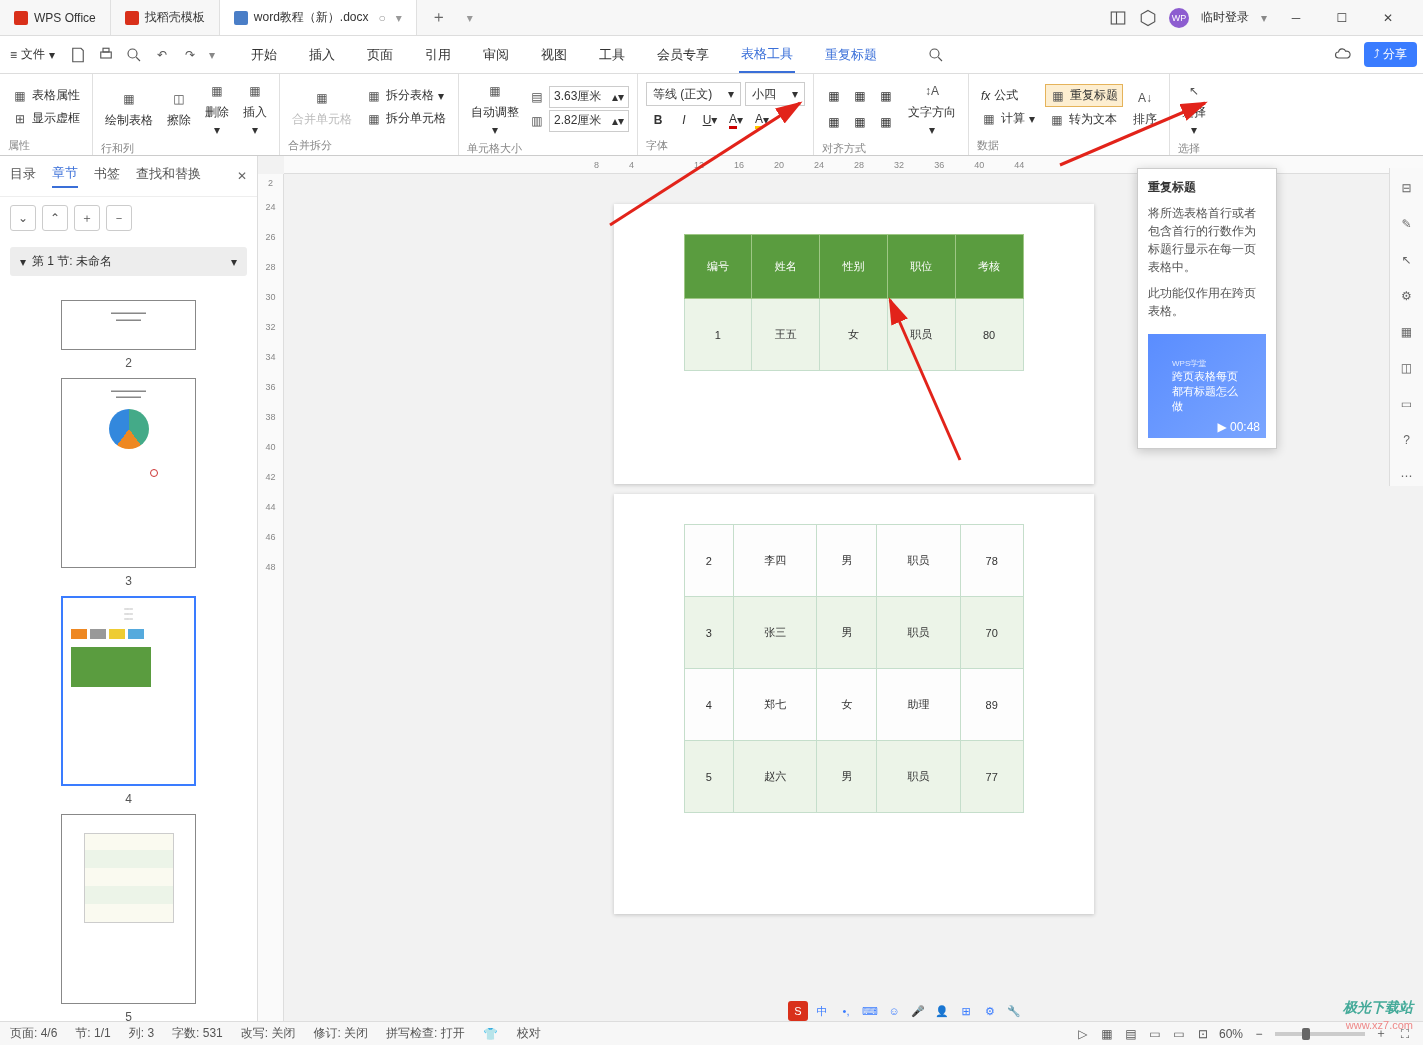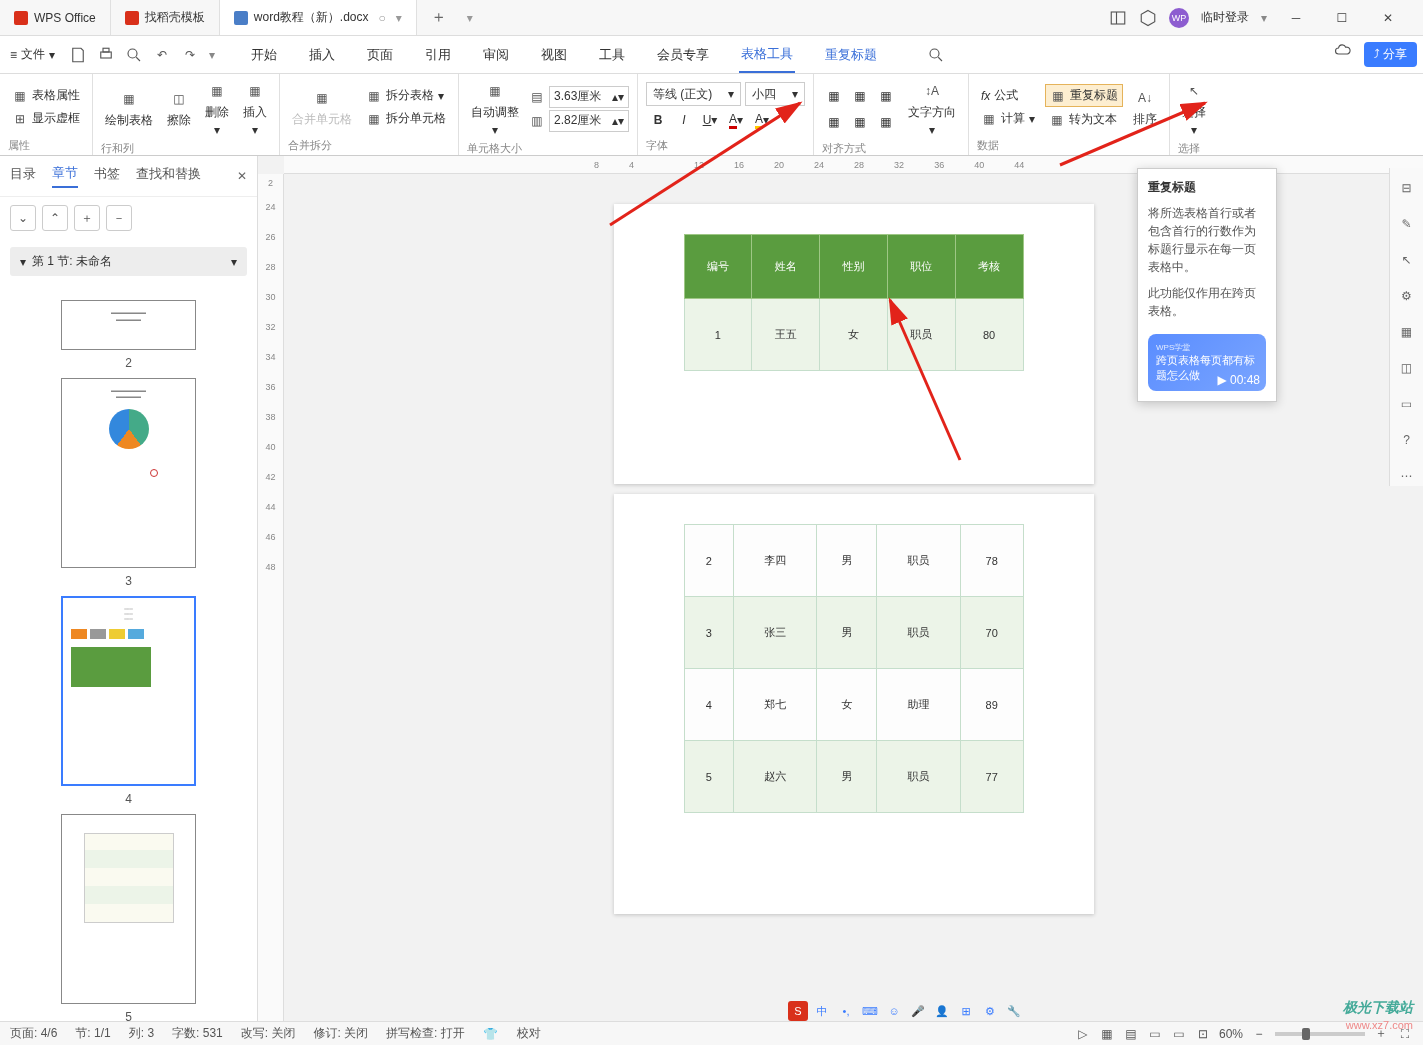--- a/index.html
+++ b/index.html
@@ -20,21 +20,21 @@
 
 
 .menubar { height: 38px; display: flex; align-items: center; border-bottom: 1px solid #ddd; padding: 0 6px; gap: 4px; }
 .menu-left { display: flex; align-items: center; gap: 10px; }
 .file-btn { display: flex; align-items: center; gap: 4px; padding: 2px 4px; }
 .qat-icon { width: 18px; height: 18px; color: #555; display: flex; align-items: center; justify-content: center; cursor: pointer; }
 .menu-tabs { display: flex; align-items: center; margin-left: 30px; gap: 28px; }
 .menu-tab { padding: 8px 2px; cursor: pointer; font-size: 13px; color: #333; }
 .menu-tab.active { color: #3a6fd8; border-bottom: 2px solid #3a6fd8; }
 .menu-tab.blue { color: #3a6fd8; }
-.menubar-right { margin-left: auto; display: flex; align-items: flex-start; gap: 12px; }
+.menubar-right { margin-left: auto; display: flex; align-items: center; gap: 12px; }
 .share-btn { background: #3a7cff; color: #fff; padding: 4px 10px; border-radius: 4px; font-size: 12px; cursor: pointer; }
 
 
 .ribbon { height: 82px; display: flex; border-bottom: 1px solid #ccc; background: #fff; }
 .rgroup { display: flex; flex-direction: column; border-right: 1px solid #e0e0e0; padding: 4px 8px 2px; }
 .rgroup-body { display: flex; flex: 1; align-items: center; gap: 6px; }
 .rgroup-label { font-size: 11px; color: #888; padding-top: 2px; }
 .ritem { display: flex; flex-direction: column; align-items: center; gap: 2px; padding: 2px 4px; cursor: pointer; }
 .ritem-row { display: flex; align-items: center; gap: 4px; padding: 2px 4px; cursor: pointer; white-space: nowrap; }
 .ricon { width: 22px; height: 22px; display: flex; align-items: center; justify-content: center; color: #555; }
@@ -72,21 +72,21 @@
 .doc-table { border-collapse: collapse; width: 100%; padding-left: 33px; }
 .doc-table th { background: #5a9c3f; color: #fff; padding: 24px 8px; font-weight: normal; font-size: 11px; border: 1px solid #9ec785; text-align: center; }
 .doc-table td { padding: 28px 8px; font-size: 11px; text-align: center; border: 1px solid #c5decb; }
 .doc-table tr:nth-child(even) td { background: #ecf4e8; }
 .doc-table tr:nth-child(odd) td { background: #fdfdfd; }
 
 
 .tooltip { position: absolute; top: 168px; right: 146px; width: 140px; background: #fff; border: 1px solid #ccc; box-shadow: 0 2px 10px rgba(0,0,0,0.2); padding: 10px; font-size: 12px; z-index: 100; }
 .tooltip-title { font-weight: bold; margin-bottom: 8px; }
 .tooltip-text { color: #555; line-height: 1.5; margin-bottom: 8px; }
-.tooltip-video { background: linear-gradient(135deg, #5a8dff, #7aa5ff); color: #fff; padding: 8px; border-radius: 8px; position: relative; font-size: 11px; margin-top: 14px; }
+.tooltip-video { background: linear-gradient(135deg, #5a8dff, #7aa5ff); color: #fff; padding: 24px; border-radius: 0; position: relative; font-size: 11px; margin-top: 14px; }
 .tooltip-video-time { position: absolute; bottom: 4px; right: 6px; font-size: 12px; }
 
 
 .right-sidebar { position: absolute; right: 0; top: 168px; width: 34px; background: #f9f9f9; border-left: 1px solid #ddd; display: flex; flex-direction: column; align-items: center; gap: 16px; padding-top: 10px; }
 .rs-icon { width: 20px; height: 20px; color: #666; cursor: pointer; display: flex; align-items: center; justify-content: center; }
 
 
 .statusbar { height: 24px; background: #f7f7f7; border-top: 1px solid #ddd; display: flex; align-items: center; padding: 0 10px; gap: 18px; font-size: 12px; color: #555; }
 .sb-right { margin-left: auto; display: flex; align-items: center; gap: 8px; }
 .sb-icon { width: 16px; height: 16px; color: #555; display: flex; align-items: center; justify-content: center; cursor: pointer; }

